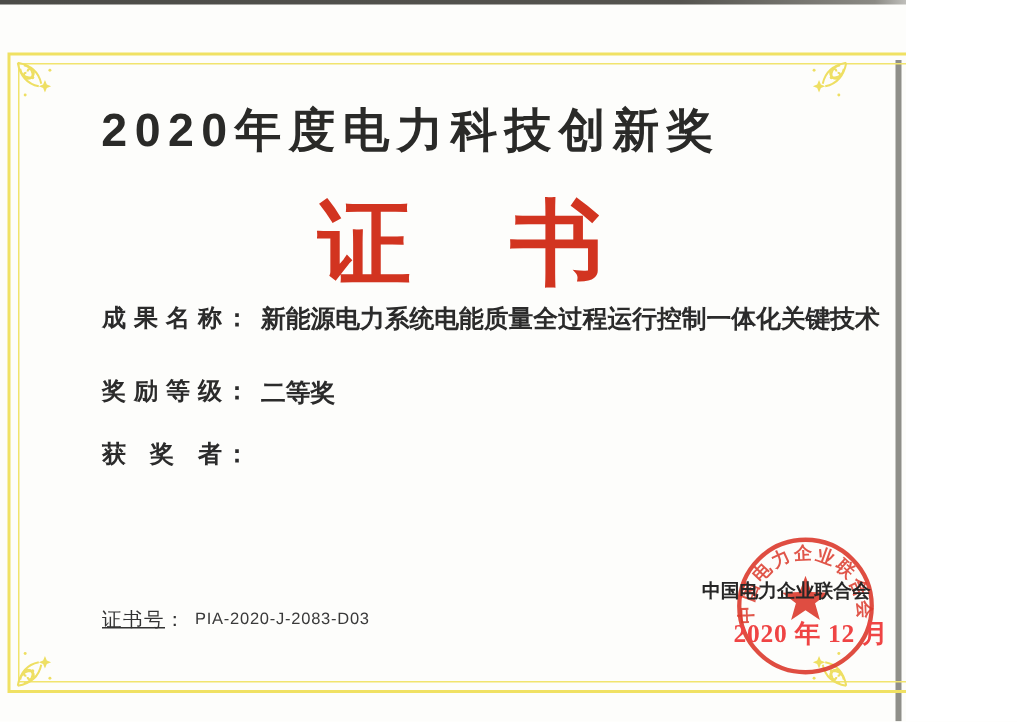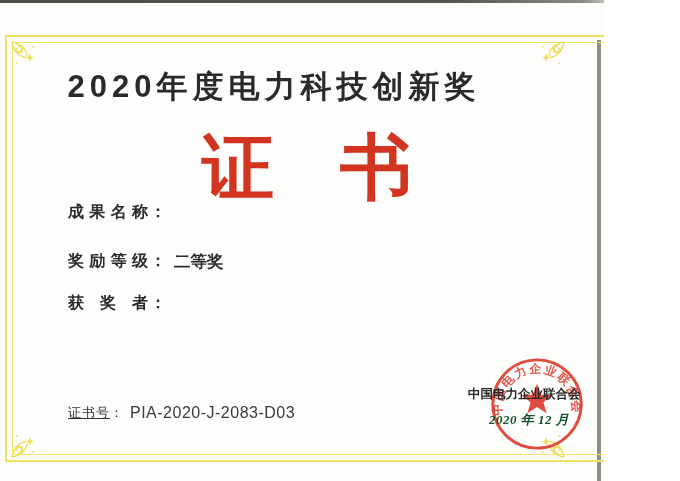--- a/index.html
+++ b/index.html
@@ -23,41 +23,41 @@
   .orn.bl{left:11px;bottom:23px;transform:scaleY(-1);}
   .orn.br{right:39px;bottom:23px;transform:scale(-1,-1);}
 
   .award-title{
     position:absolute;top:66px;left:0;right:56px;text-align:center;
     font-family:"Liberation Sans","DejaVu Sans",sans-serif;
     font-size:31px;font-weight:bold;color:#2a2a28;letter-spacing:5px;white-space:nowrap;
   }
   .cert-word{
     position:absolute;top:120px;left:0;right:8px;text-align:center;
-    font-size:72px;font-weight:bold;color:#d23420;
+    font-size:62px;font-weight:bold;color:#d23420;
     letter-spacing:66px;padding-left:84px;white-space:nowrap;
   }
   .line{position:absolute;left:68px;display:flex;align-items:flex-start;
     color:#2b2b2b;font-weight:bold;white-space:nowrap;}
   .line .label{display:flex;justify-content:space-between;width:80px;font-size:16px;}
   .line .colon{font-size:16px;margin-left:2px;}
   .line .value{font-size:16.5px;margin-left:8px;}
   .line1{top:202px;} .line2{top:251px;} .line3{top:293px;}
 
   .certno{position:absolute;left:68px;top:404px;display:flex;align-items:center;
     color:#333;white-space:nowrap;}
   .certno .label{font-size:13px;letter-spacing:1px;text-decoration:underline;}
   .certno .colon{font-size:13px;}
   .certno .value{font-family:"Liberation Sans","DejaVu Sans",sans-serif;
-    font-size:16px;margin-left:7px;letter-spacing:.5px;color:#3a3a3a;}
+    font-size:11px;margin-left:7px;letter-spacing:.5px;color:#3a3a3a;}
 
   .issuer{position:absolute;left:468px;top:386px;z-index:3;
     font-size:12.5px;font-weight:bold;color:#262626;white-space:nowrap;}
   .issue-date{position:absolute;left:489px;top:411px;z-index:3;
-    font-size:13px;font-weight:bold;color:#14532d;letter-spacing:.5px;white-space:nowrap;font-style:italic;}
+    font-size:17px;font-weight:bold;color:#ef4444;letter-spacing:.5px;white-space:nowrap;}
   .seal{position:absolute;left:489px;top:356px;width:96px;height:96px;z-index:2;}
 </style>
 </head>
 <body>
 
 <div class="page">
 
   <div class="scan-top"></div>
   <div class="scan-right"></div>
 
@@ -125,20 +125,21 @@
   <div class="cert-word">证书</div>
 
   <div class="line line1">
     <span class="label">
       <span>成</span>
       <span>果</span>
       <span>名</span>
       <span>称</span>
     </span>
     <span class="colon">：</span>
+    <span class="value">新能源电力系统电能质量全过程运行控制一体化关键技术</span>
   </div>
 
   <div class="line line2">
     <span class="label">
       <span>奖</span>
       <span>励</span>
       <span>等</span>
       <span>级</span>
     </span>
     <span class="colon">：</span>

